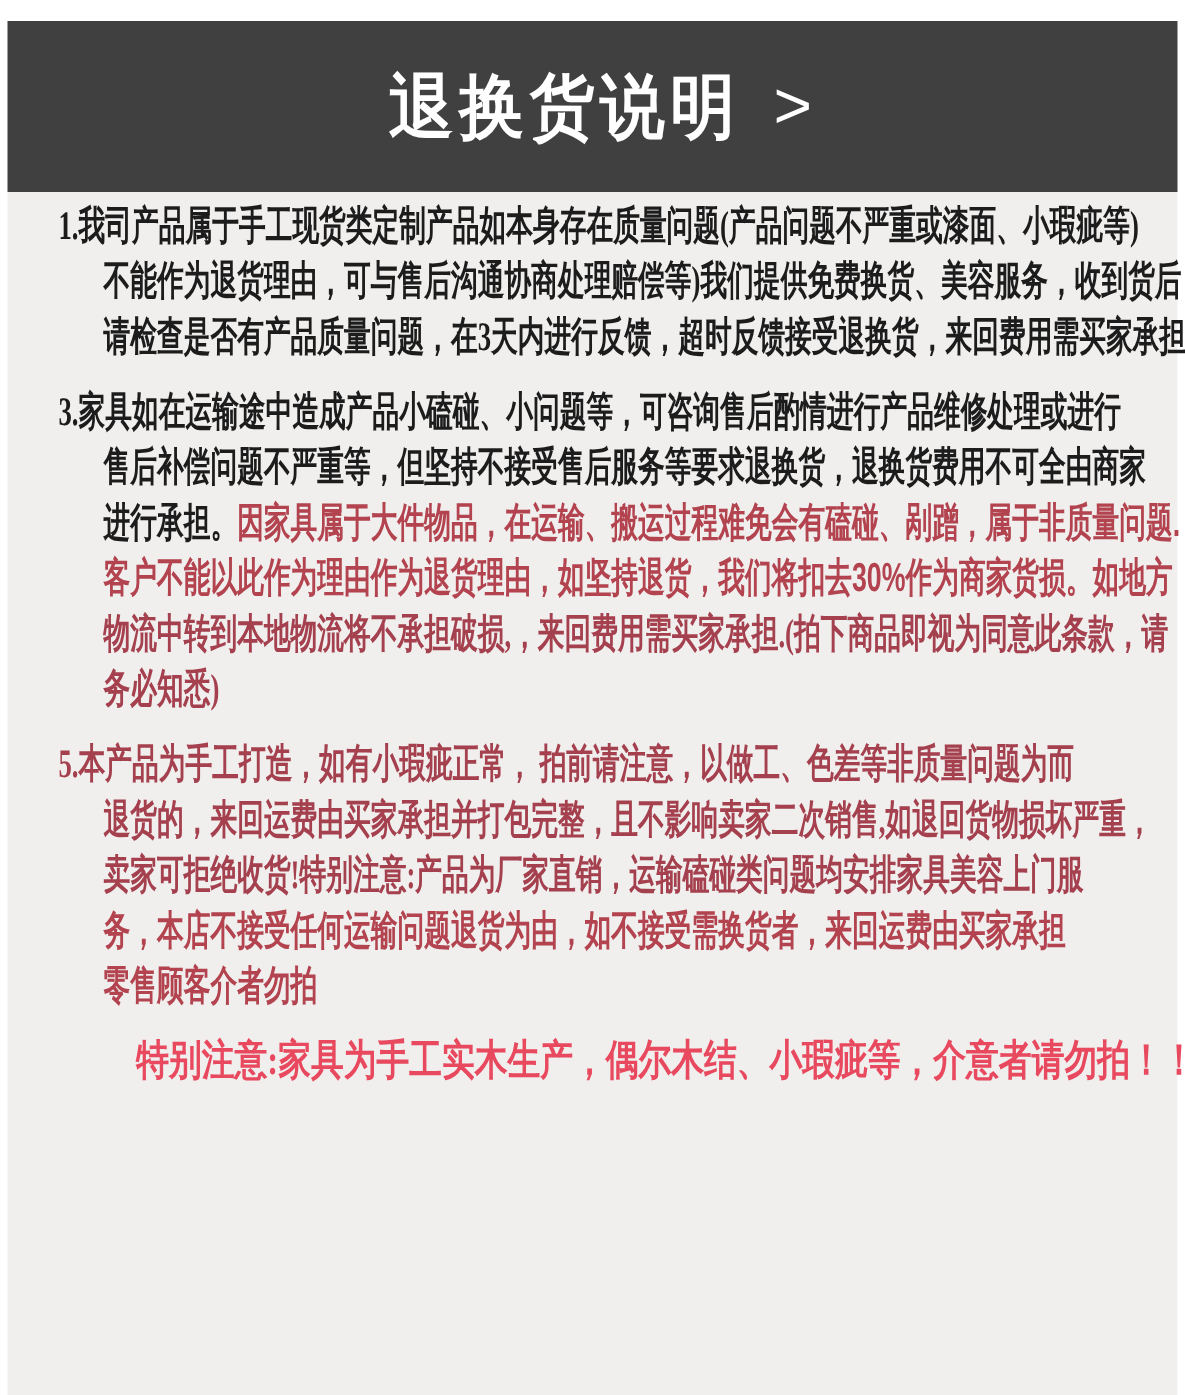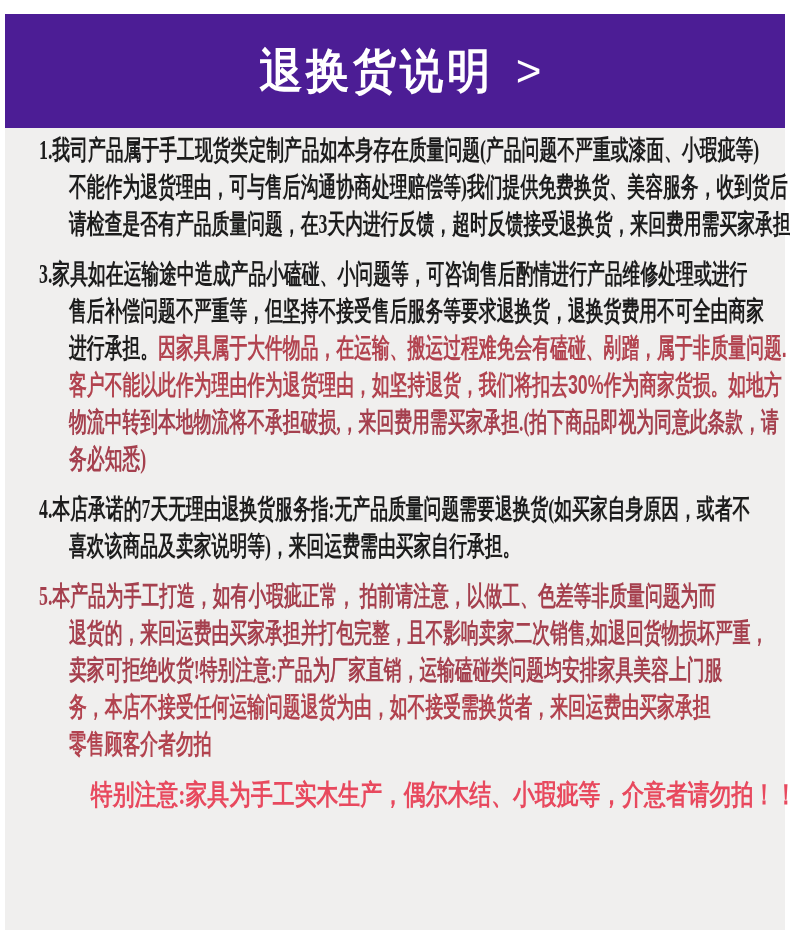--- a/index.html
+++ b/index.html
@@ -4,21 +4,21 @@
 <style>
   html,body{margin:0;padding:0;}
   body{
     width:790px;height:930px;overflow:hidden;
     background:#ffffff;
     font-family:"Liberation Serif",serif;
   }
   .banner{
     margin:14px 5px 0 5px;
     height:114px;
-    background:#4c1d95;
+    background:#404040;
     display:flex;align-items:center;justify-content:center;
     cursor:pointer;
   }
   .banner-title{
     color:#ffffff;
     font-size:47px;
     font-weight:700;
     letter-spacing:4px;
     font-family:"Liberation Serif",serif;
     transform:scaleX(.92);
@@ -82,24 +82,20 @@
       </div>
       <div class="para">
         <div class="line"><span class="seg-blk">3.家具如在运输途中造成产品小磕碰、小问题等，可咨询售后酌情进行产品维修处理或进行</span></div>
         <div class="line ind"><span class="seg-blk">售后补偿问题不严重等，但坚持不接受售后服务等要求退换货，退换货费用不可全由商家</span></div>
         <div class="line ind"><span class="seg-blk">进行承担。</span><span class="seg-redsans">因家具属于大件物品，在运输、搬运过程难免会有磕碰、剐蹭，属于非质量问题.</span></div>
         <div class="line ind"><span class="seg-redsans">客户不能以此作为理由作为退货理由，如坚持退货，我们将扣去30%作为商家货损。如地方</span></div>
         <div class="line ind"><span class="seg-red">物流中转到本地物流将不承担破损,，来回费用需买家承担.(拍下商品即视为同意此条款，请</span></div>
         <div class="line ind"><span class="seg-red">务必知悉)</span></div>
       </div>
       <div class="para">
-        <div class="line"><span class="seg-blk">4.本店承诺的7天无理由退换货服务指:无产品质量问题需要退换货(如买家自身原因，或者不</span></div>
-        <div class="line ind"><span class="seg-blk">喜欢该商品及卖家说明等)</span><span class="seg-blksans">，来回运费需由买家自行承担。</span></div>
-      </div>
-      <div class="para">
         <div class="line"><span class="seg-red">5.本产品为手工打造，如有小瑕疵正常， 拍前请注意，以做工、色差等非质量问题为而</span></div>
         <div class="line ind"><span class="seg-red">退货的，来回运费由买家承担并打包完整，且不影响卖家二次销售,如退回货物损坏严重，</span></div>
         <div class="line ind"><span class="seg-red">卖家可拒绝收货!特别注意:产品为厂家直销，运输磕碰类问题均安排家具美容上门服</span></div>
         <div class="line ind"><span class="seg-redsans">务，本店不接受任何运输问题退货为由，如不接受需换货者，来回运费由买家承担</span></div>
         <div class="line ind"><span class="seg-redsans">零售顾客介者勿拍</span></div>
       </div>
     </div>
   <div class="footer-notice">特别注意:家具为手工实木生产，偶尔木结、小瑕疵等，介意者请勿拍！！！</div>
 </div>
 

